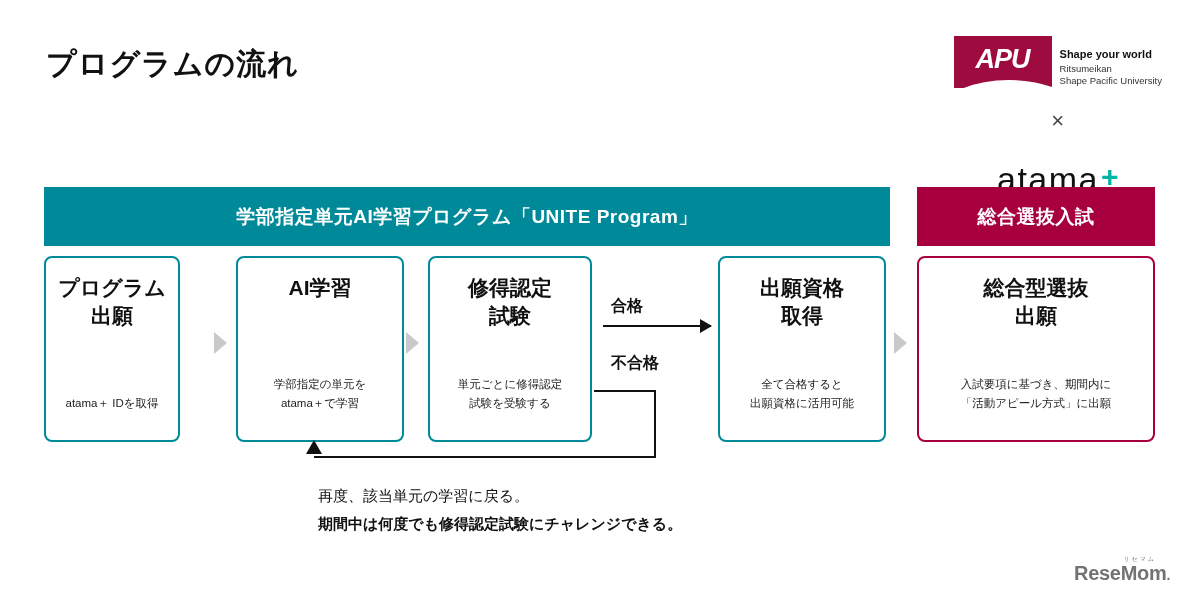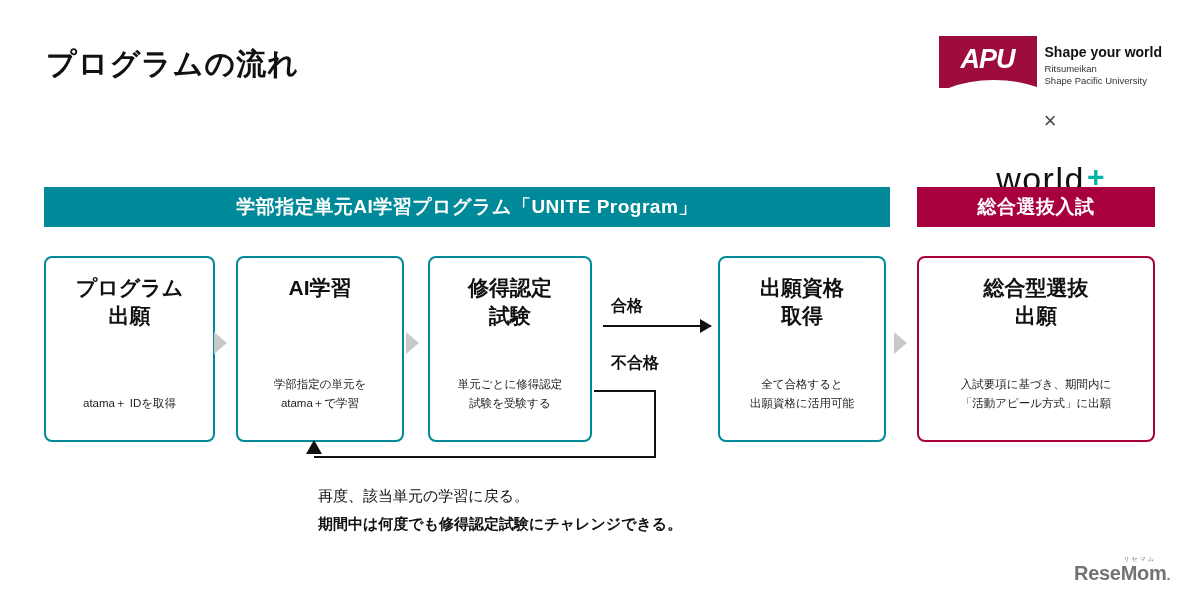--- a/index.html
+++ b/index.html
@@ -58,21 +58,21 @@
     left: -10px; bottom: -26px;
     width: 130px; height: 34px;
     background: #ffffff;
     border-radius: 60% 60% 0 0 / 100% 100% 0 0;
   }
   .apu-words {
     padding-bottom: 1px;
     line-height: 1.25;
   }
   .apu-words .shape {
-    font-size: 14px;
+    font-size: 11px;
     font-weight: bold;
     color: #111111;
     display: block;
     margin-bottom: 2px;
   }
   .apu-words .sub {
     font-size: 9.5px;
     color: #333333;
     display: block;
   }
@@ -95,21 +95,21 @@
     color: #00b3a4;
     font-size: 30px;
     font-weight: bold;
     line-height: 1;
     transform: translateY(2px);
   }
 
   
   .banner {
     position: absolute;
-    height: 40px;
+    height: 59px;
     display: flex;
     align-items: center;
     justify-content: center;
     color: #ffffff;
     font-size: 19px;
     font-weight: bold;
     letter-spacing: 0.5px;
     text-align: right;
   }
   .banner-unite { left: 44px; top: 187px; width: 846px; background: #008a99; }
@@ -136,21 +136,21 @@
     color: #111111;
   }
   .card .card-desc {
     margin-top: auto;
     margin-bottom: 16px;
     font-size: 11.5px;
     line-height: 1.6;
     text-align: center;
     color: #222222;
   }
-  .card-1 { left: 44px;  width: 171px; gap: 48px; }
+  .card-1 { left: 44px;  width: 136px; gap: 48px; }
   .card-2 { left: 236px; width: 168px; }
   .card-3 { left: 428px; width: 164px; }
   .card-4 { left: 718px; width: 168px; }
   .card-5 { left: 917px; width: 238px; border-color: #a8003f; }
 
   
   .tri {
     position: absolute;
     top: 332px;
     width: 0; height: 0;
@@ -265,21 +265,21 @@
         <span class="swoosh"></span>
       </div>
       <div class="apu-words">
         <span class="shape">Shape your world</span>
         <span class="sub">Ritsumeikan</span>
         <span class="sub">Shape Pacific University</span>
       </div>
     </div>
     <div class="cross">×</div>
     <div class="atama">
-      <span class="word">world</span>
+      <span class="word">atama</span>
       <span class="plus">+</span>
     </div>
   </div>
 
   <div class="banner banner-unite">学部指定単元AI学習プログラム「UNITE Program」</div>
   <div class="banner banner-exam">総合選抜入試</div>
 
   <div class="card card-1">
     <div class="card-title">
       <div>プログラム</div>

